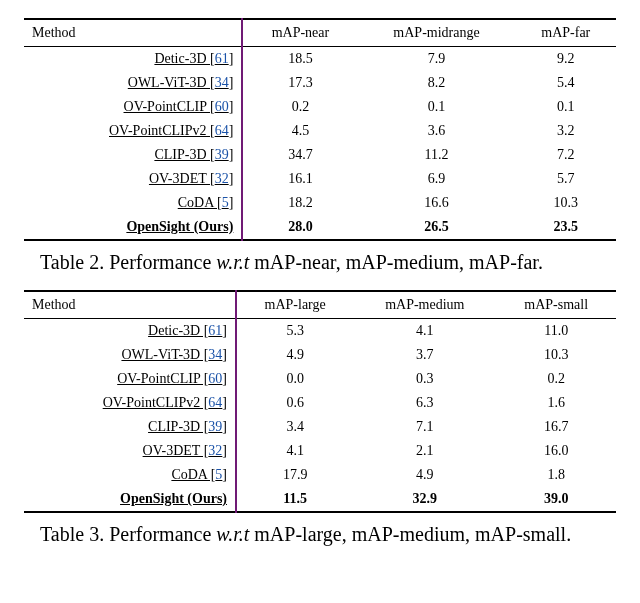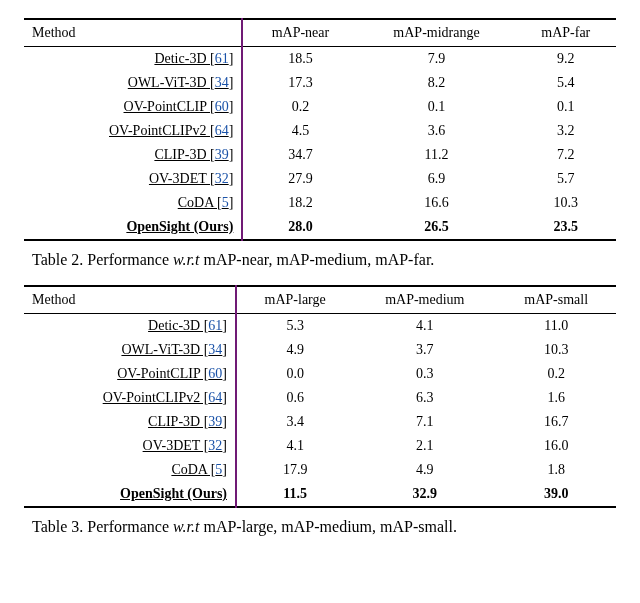--- a/index.html
+++ b/index.html
@@ -49,22 +49,22 @@
     td.method-col {
       text-align: right;
       text-decoration: underline;
     }
 
     .divider-col {
       border-left: 2px solid #701a75;
     }
 
     .caption {
-      margin: 8px 0 16px 8px;
-      font-size: 16px;
+      margin: 8px 0 16px 16px;
+      font-size: 20px;
       color: #000;
     }
 
     .caption em {
       font-style: italic;
     }
 
     .ref-link {
       color: #1a52a8;
     }
@@ -116,21 +116,21 @@
           <td>3.2</td>
         </tr>
         <tr>
           <td class="method-col">CLIP-3D [<span class="ref-link">39</span>]</td>
           <td class="divider-col">34.7</td>
           <td>11.2</td>
           <td>7.2</td>
         </tr>
         <tr>
           <td class="method-col">OV-3DET [<span class="ref-link">32</span>]</td>
-          <td class="divider-col">27.9</td>
+          <td class="divider-col">16.1</td>
           <td>6.9</td>
           <td>5.7</td>
         </tr>
         <tr>
           <td class="method-col">CoDA [<span class="ref-link">5</span>]</td>
           <td class="divider-col">18.2</td>
           <td>16.6</td>
           <td>10.3</td>
         </tr>
         <tr class="bold-row">

